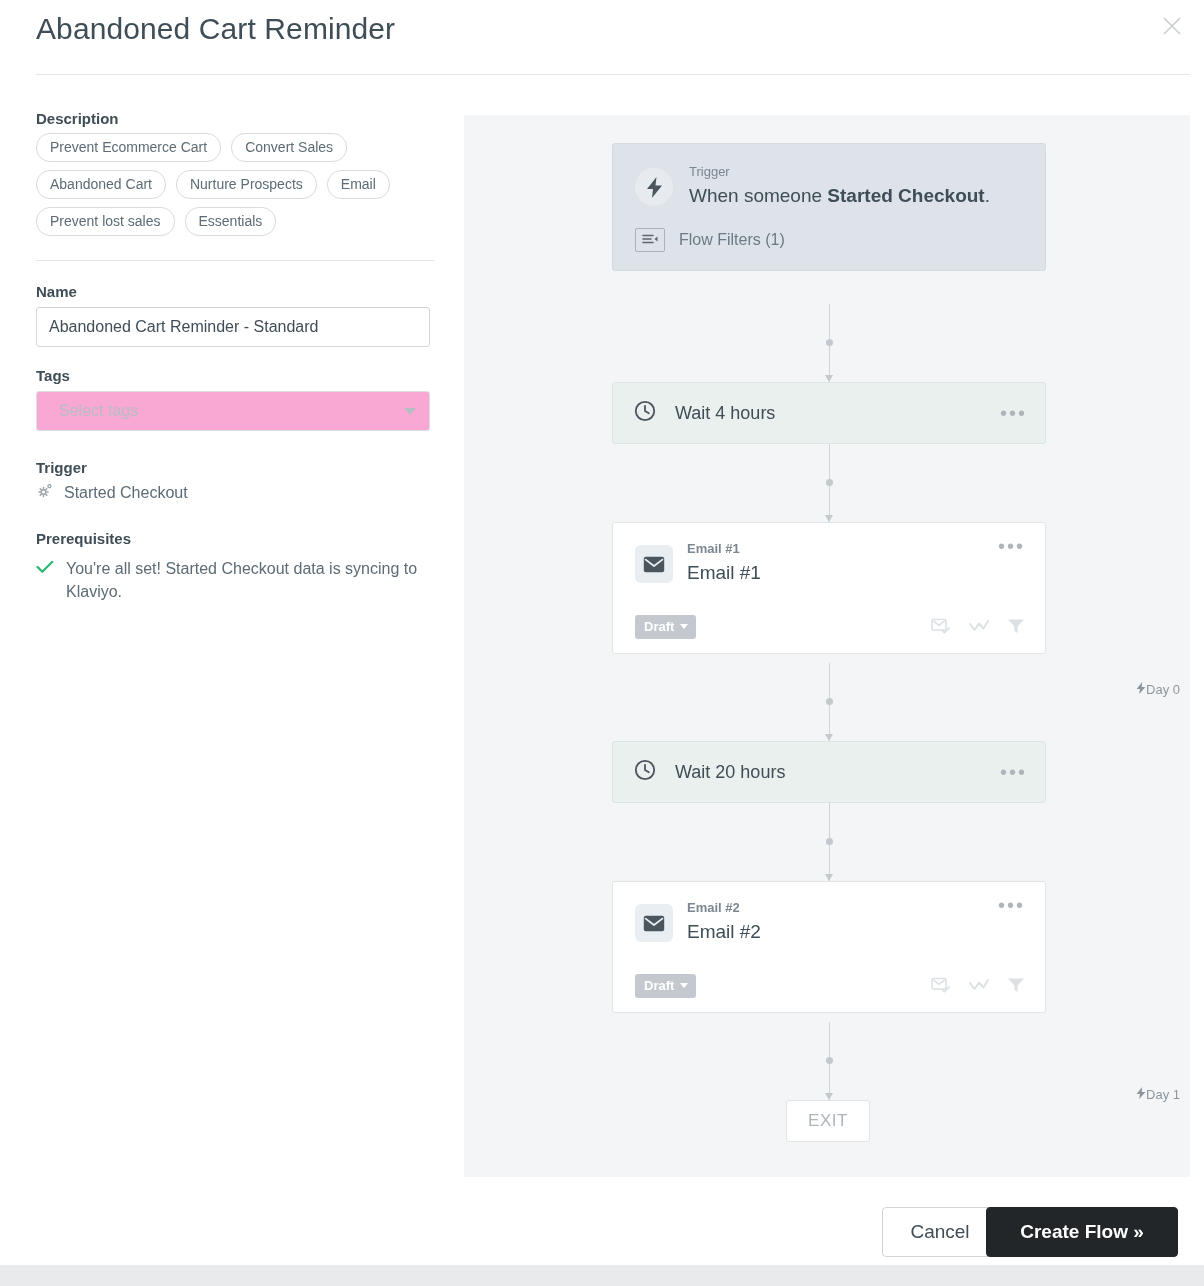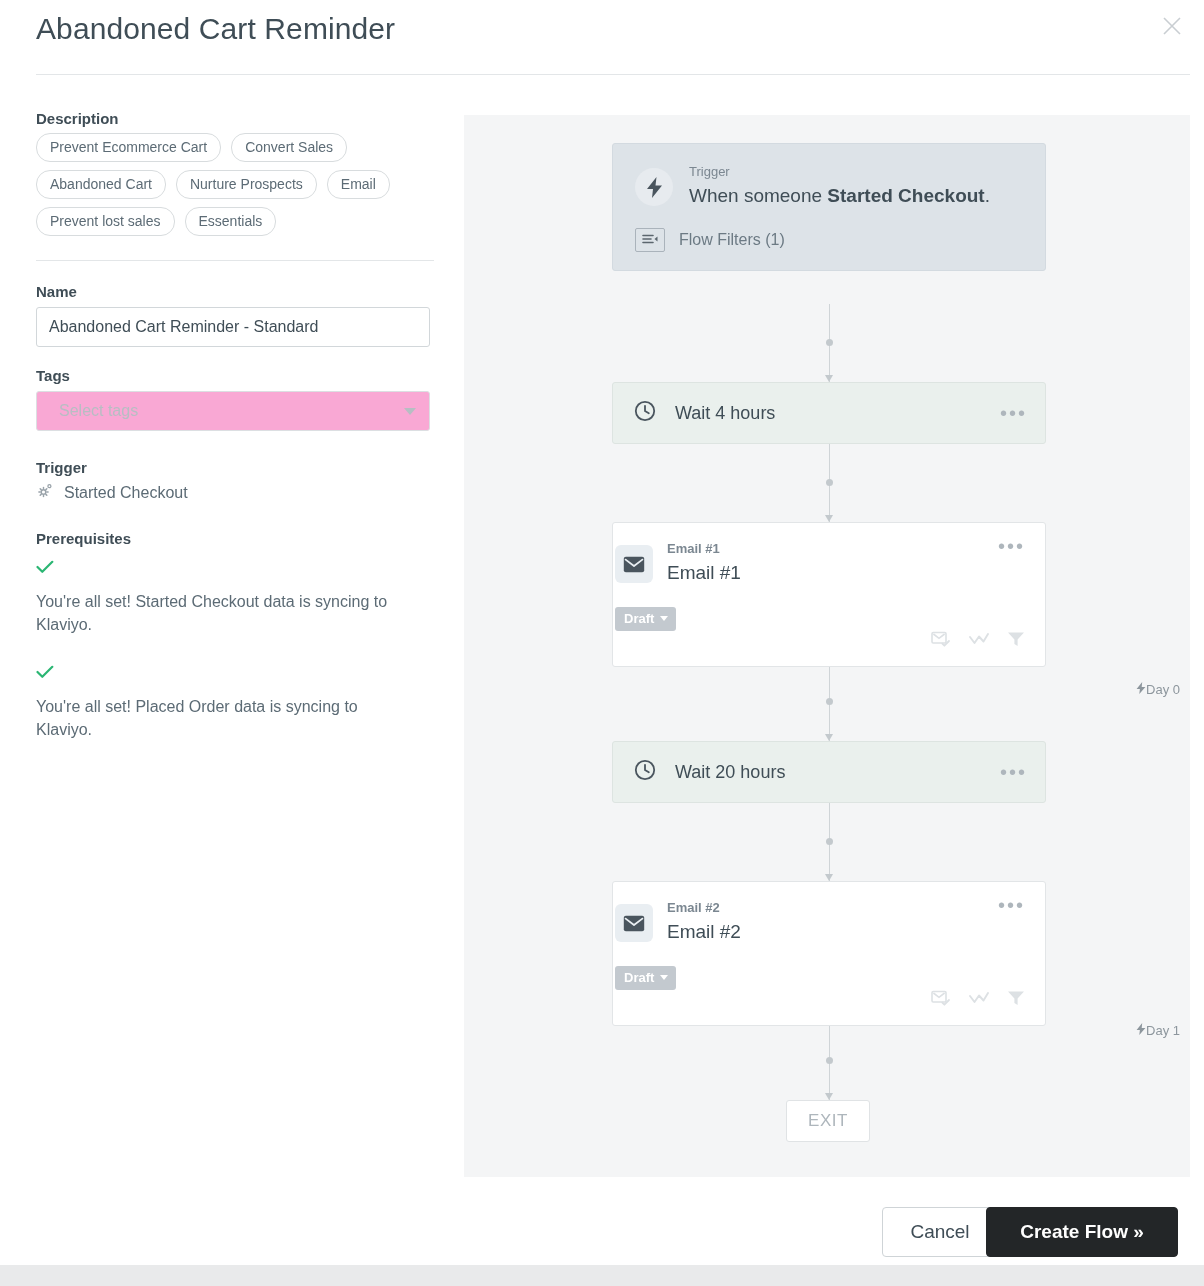--- a/index.html
+++ b/index.html
@@ -69,21 +69,21 @@
   .select-input::placeholder { color: #b7bec3; }
   .select-caret {
     position: absolute; right: 14px; top: 17px; width: 0; height: 0;
     border-left: 6px solid transparent; border-right: 6px solid transparent;
     border-top: 7px solid #b7bec3; pointer-events: none;
   }
   .gap-20 { height: 20px; }
   .gap-26 { height: 26px; }
   .trigger-row { display: flex; align-items: center; gap: 10px; margin-top: 2px; }
   .trigger-name { font-size: 16px; color: #5c6b75; }
-  .prereq-item { display: flex; gap: 12px; margin-top: 10px; flex-direction: column; }
+  .prereq-item { display: flex; gap: 12px; margin-top: 10px; }
   .prereq-check { flex: 0 0 18px; padding-top: 3px; }
   .prereq-text { font-size: 16px; line-height: 23px; color: #5c6b75; width: 360px; }
 
   
   .canvas {
     position: absolute; left: 464px; top: 115px; width: 726px; height: 1062px;
     background: #f4f5f6; overflow: hidden;
   }
   .flow { position: absolute; left: 0; top: 0; width: 726px; height: 1062px; }
 
@@ -126,33 +126,33 @@
 
   .node-wait {
     background: #eaf0ed; border: 1px solid #dde4e1;
     height: 62px; display: flex; align-items: center; padding: 0 18px 0 20px;
   }
   .wait-label { font-size: 18px; color: #3f4d56; margin-left: 18px; flex: 1; }
   .dots { color: #aeb6bc; font-size: 20px; letter-spacing: 2px; line-height: 10px; }
 
   .node-email {
     background: #ffffff; border: 1px solid #e2e5e7;
-    padding: 18px 20px 14px 2px;
+    padding: 18px 20px 14px 22px;
   }
   .email-top { display: flex; align-items: flex-start; gap: 14px; }
   .email-icon-sq {
     flex: 0 0 38px; width: 38px; height: 38px; border-radius: 6px;
     background: #e9eef2; display: flex; align-items: center; justify-content: center;
     margin-top: 4px;
   }
   .email-kicker { font-size: 13px; font-weight: 700; color: #7b8791; line-height: 16px; }
   .email-name { font-size: 19px; color: #3f4d56; line-height: 28px; margin-top: 2px; }
   .email-dots { margin-left: auto; }
   .email-bottom {
-    display: flex; align-items: flex-start; margin-top: 20px; flex-direction: column;
+    display: flex; align-items: flex-end; margin-top: 28px;
   }
   .draft-badge {
     background: #c3c9cf; color: #ffffff; border-radius: 3px;
     font-size: 13px; font-weight: 700; padding: 4px 8px 5px 9px;
     display: flex; align-items: center; gap: 6px;
   }
   .draft-caret {
     width:0; height:0; border-left:4px solid transparent; border-right:4px solid transparent;
     border-top: 5px solid #ffffff;
   }
@@ -256,28 +256,20 @@
       <span class="prereq-check">
         <svg width="18" height="14" viewBox="0 0 18 14">
             <path d="M1.5 7 L6.3 11.8 L16.3 1.8" stroke="#2bb673" stroke-width="2.2" fill="none" stroke-linecap="round" stroke-linejoin="round"></path>
           </svg>
       </span>
       <span class="prereq-text">You're all set! Started Checkout data is syncing to Klaviyo.</span>
     </div>
 
     <div style="height:16px"></div>
 
-    <div class="prereq-item">
-      <span class="prereq-check">
-        <svg width="18" height="14" viewBox="0 0 18 14">
-            <path d="M1.5 7 L6.3 11.8 L16.3 1.8" stroke="#2bb673" stroke-width="2.2" fill="none" stroke-linecap="round" stroke-linejoin="round"></path>
-          </svg>
-      </span>
-      <span class="prereq-text">You're all set! Placed Order data is syncing to Klaviyo.</span>
-    </div>
   </div>
 
   <div class="canvas">
     <div class="flow">
 
       <div class="conn" style="top:189px; height:78px;"></div>
       <div class="conn-dot" style="top:224px;"></div>
       <div class="conn-arrow" style="top:260px;"></div>
 
       <div class="conn" style="top:329px; height:78px;"></div>
@@ -423,21 +415,21 @@
             </span>
             <span>
               <svg width="18" height="17" viewBox="0 0 18 17">
                 <path d="M1 1.5 H17 L10.6 8.6 V15 L7.4 13 V8.6 Z" fill="#dde1e4"></path>
               </svg>
             </span>
           </span>
         </div>
       </div>
 
-      <div class="day-label" style="top:908px; right:10px;">
+      <div class="day-label" style="top:972px; right:10px;">
         <svg width="10" height="12" viewBox="0 0 10 12">
             <path d="M6.2 0 L0.6 7 L3.9 7 L3.3 12 L9.4 5 L5.7 5 Z" fill="#8d969d"></path>
           </svg>
         <span>Day 1</span>
       </div>
 
       <div class="exit-node" style="top:985px;">EXIT</div>
 
     </div>
   </div>

